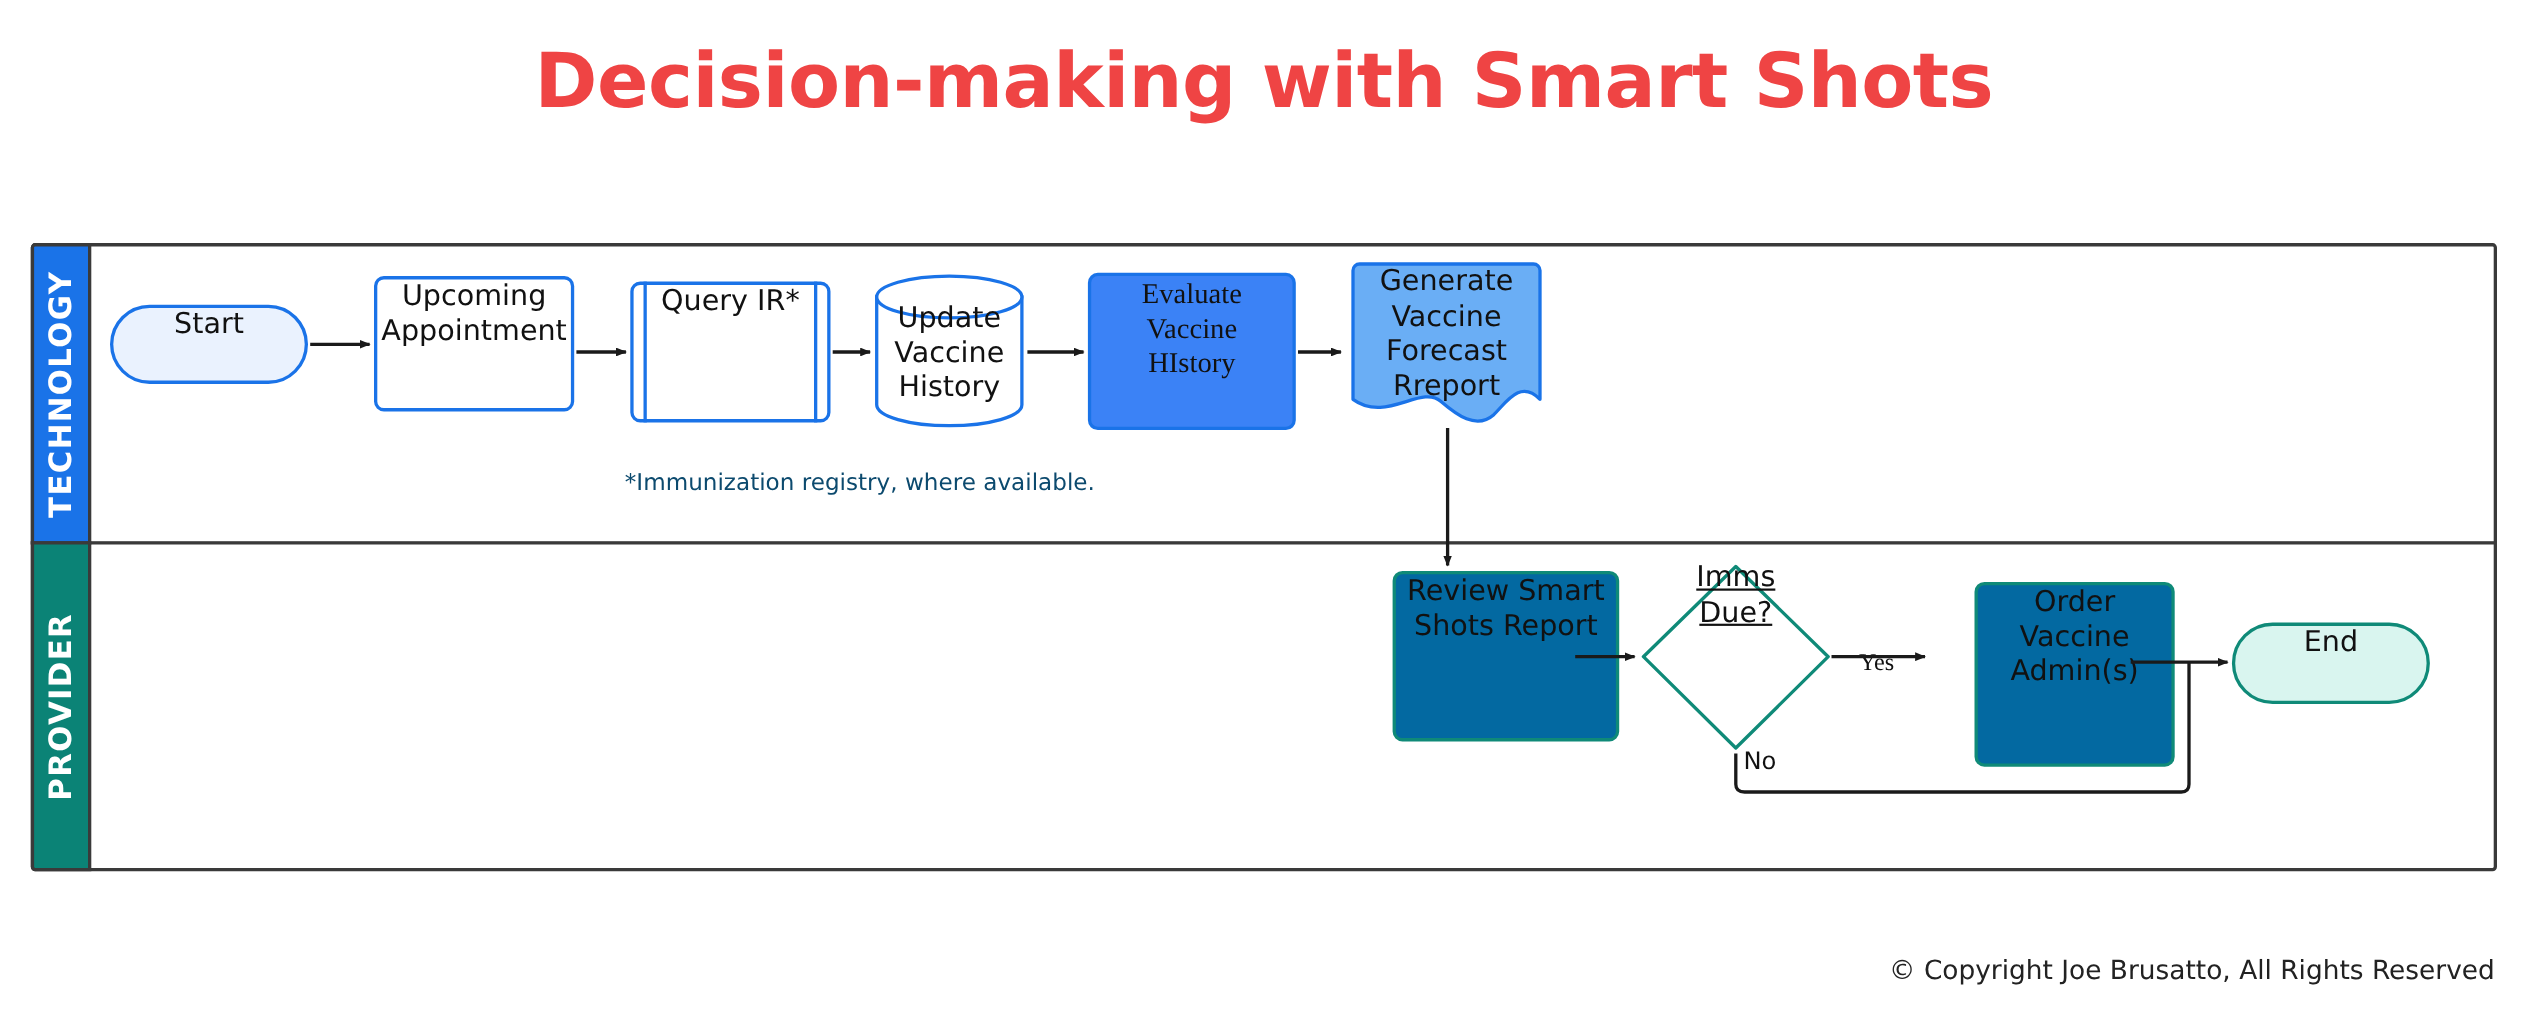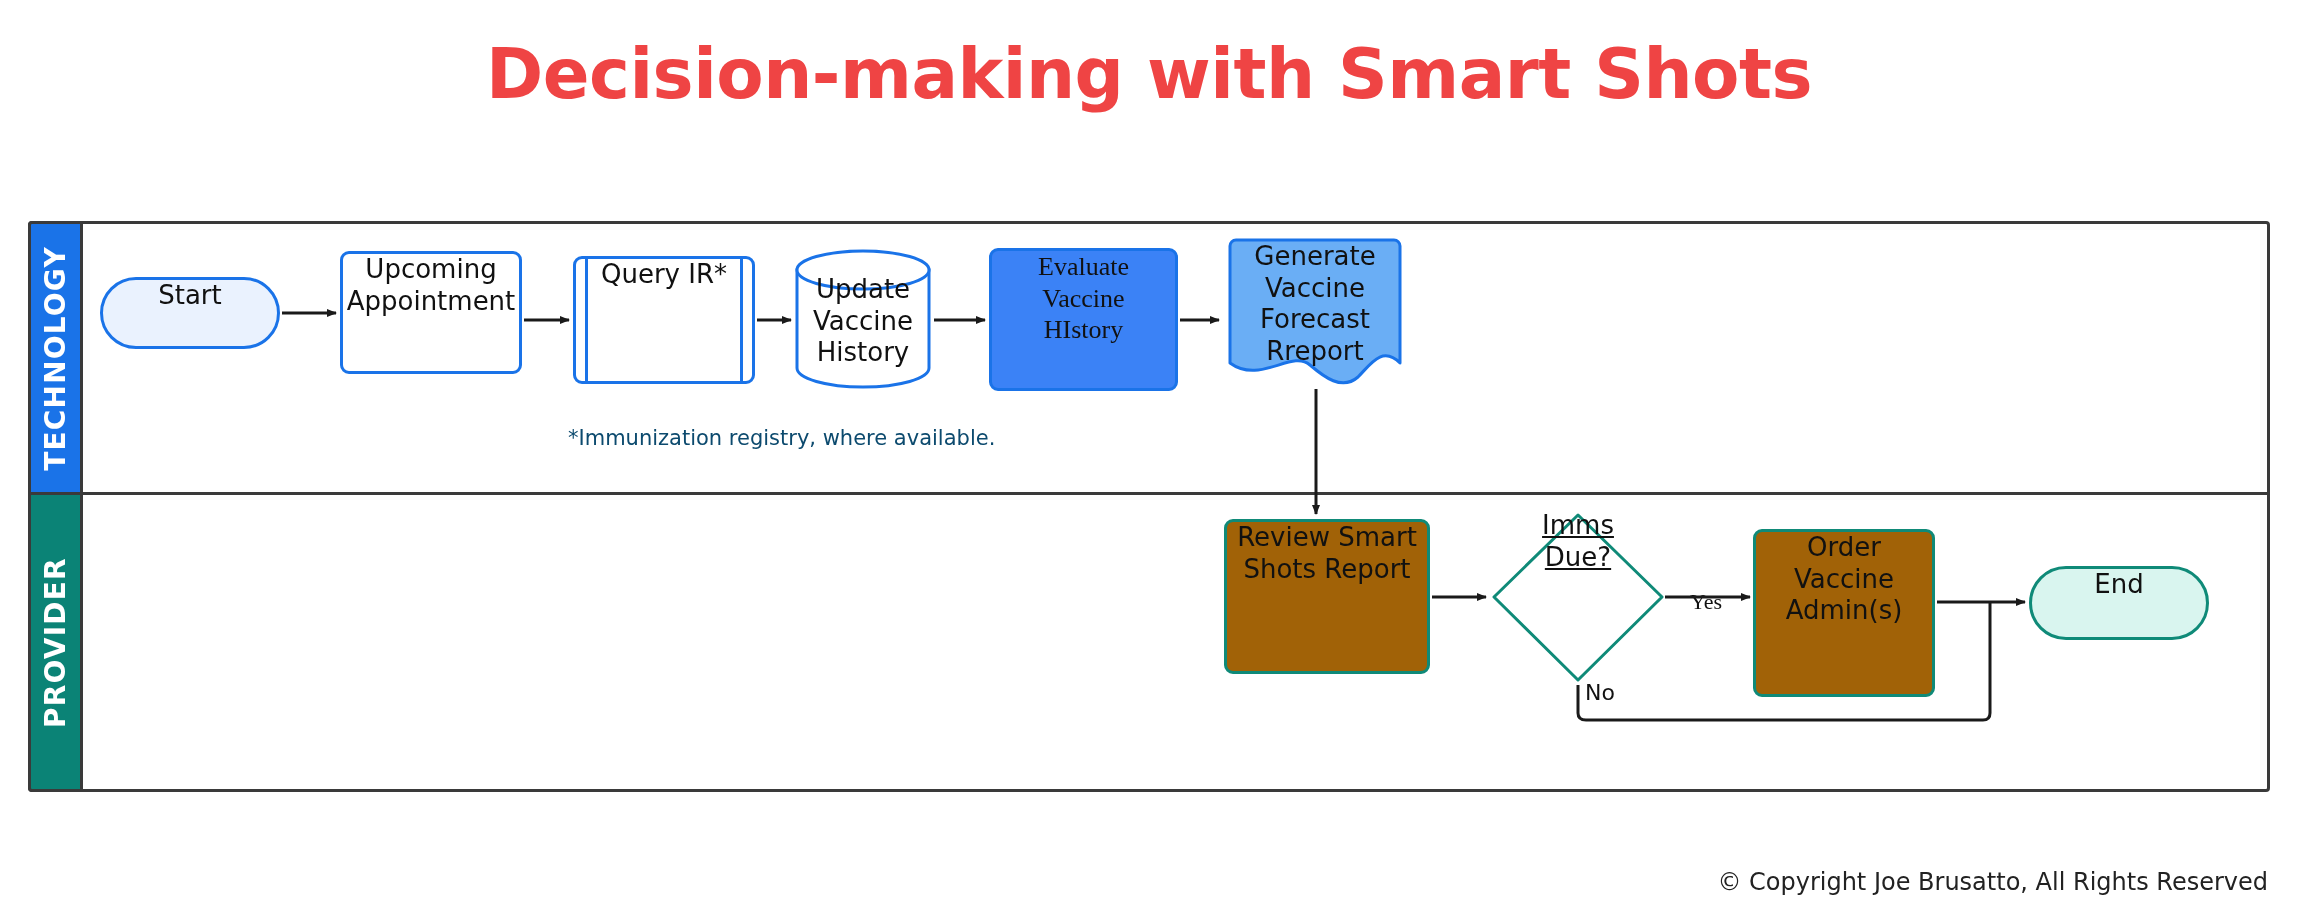--- a/index.html
+++ b/index.html
@@ -104,21 +104,21 @@
     font-family: "DejaVu Sans", sans-serif;
   }
   .node .lbl { display: block; padding: 0 6px; }
 
   
   .t-outline { border: 3px solid #1a73e8; background: #ffffff; }
   .t-filled  { border: 3px solid #1a73e8; background: #3b82f6; font-family: Liberation Serif, serif; }
   .t-pill    { border: 3px solid #1a73e8; background: #eaf2fe; border-radius: 999px; }
 
   
-  .p-outline { border: 3px solid #0f8a78; background: #a16207; }
+  .p-outline { border: 3px solid #0f8a78; background: #0369a1; margin-left: 42px; }
   .p-pill    { border: 3px solid #0f8a78; background: #d9f5ef; border-radius: 999px; }
 
   .rounded { border-radius: 9px; }
 
   
   .predef::before,
   .predef::after {
     content: "";
     position: absolute;
     top: -3px; bottom: -3px;

